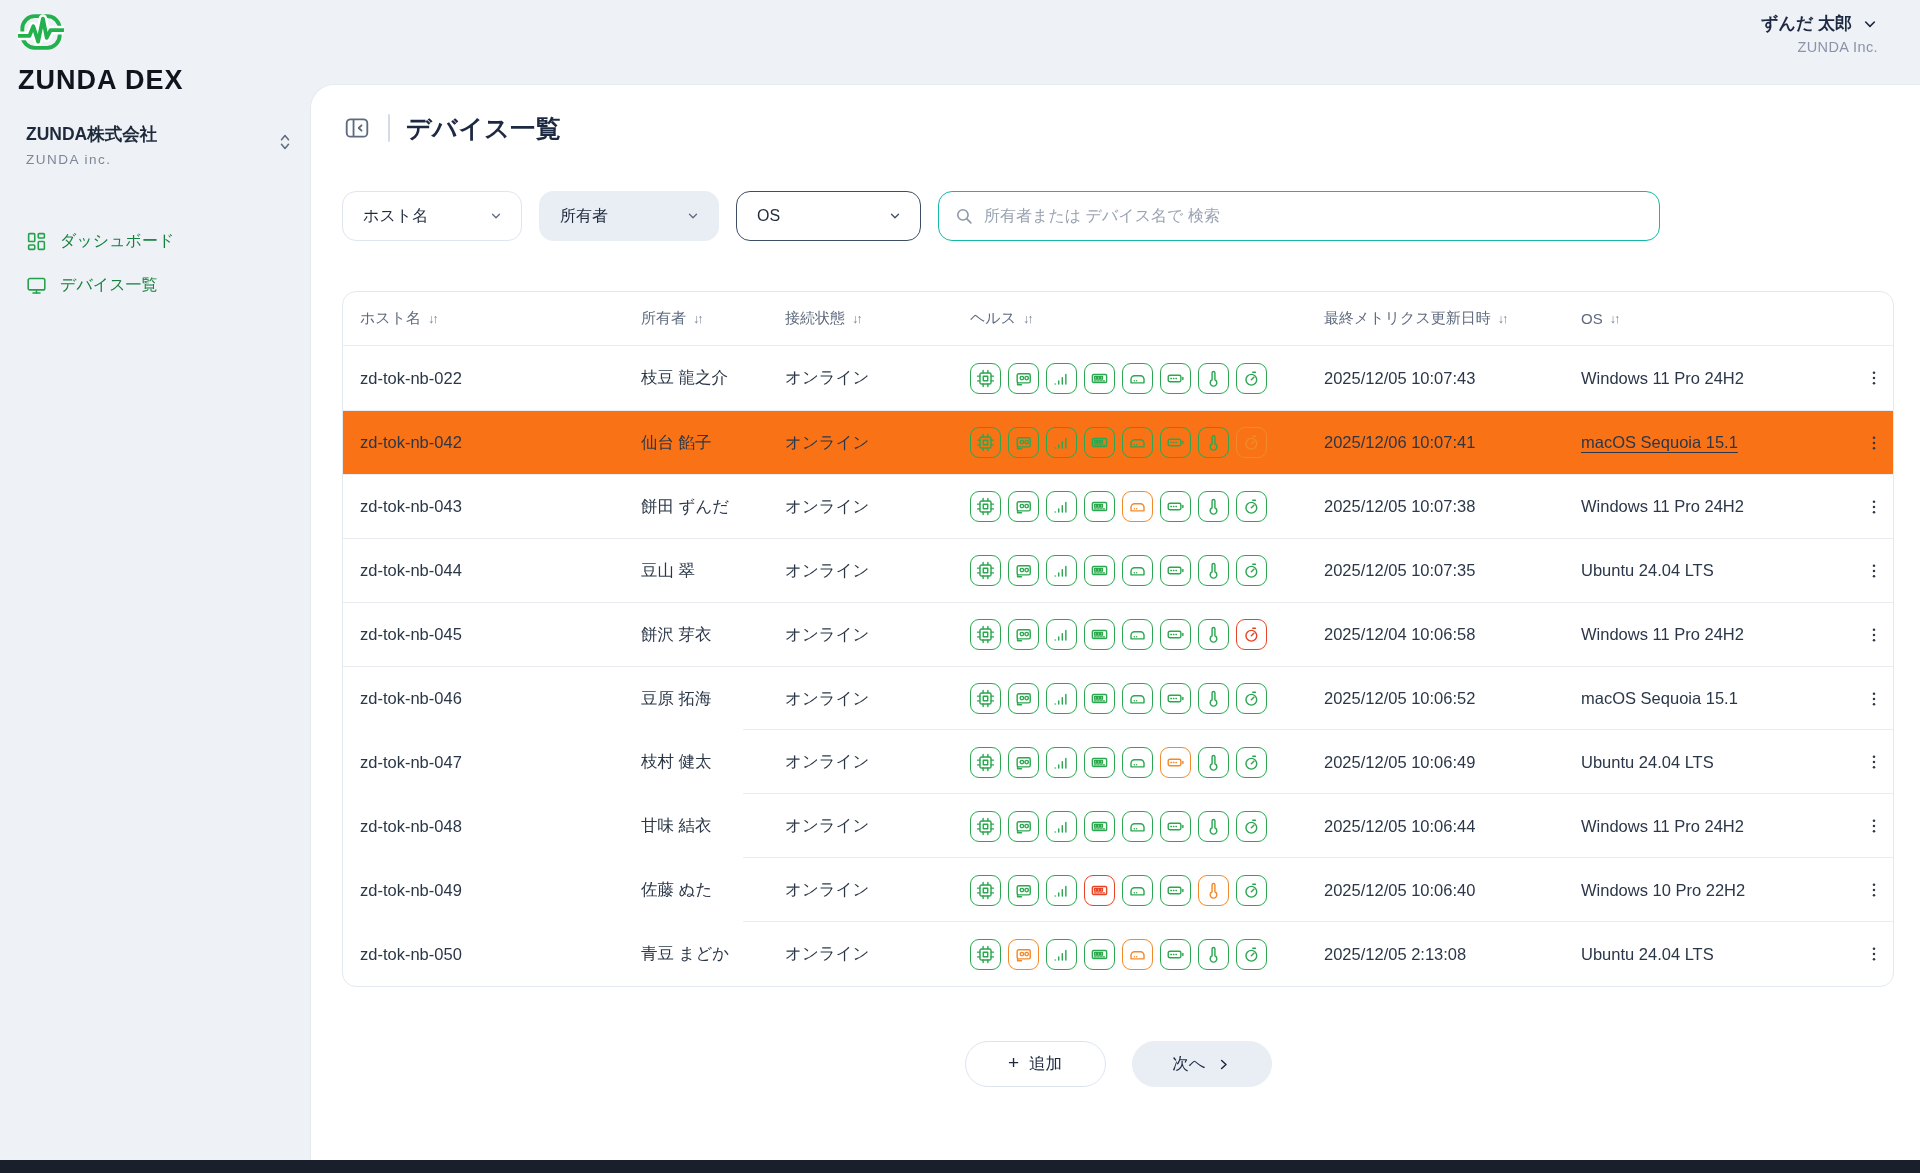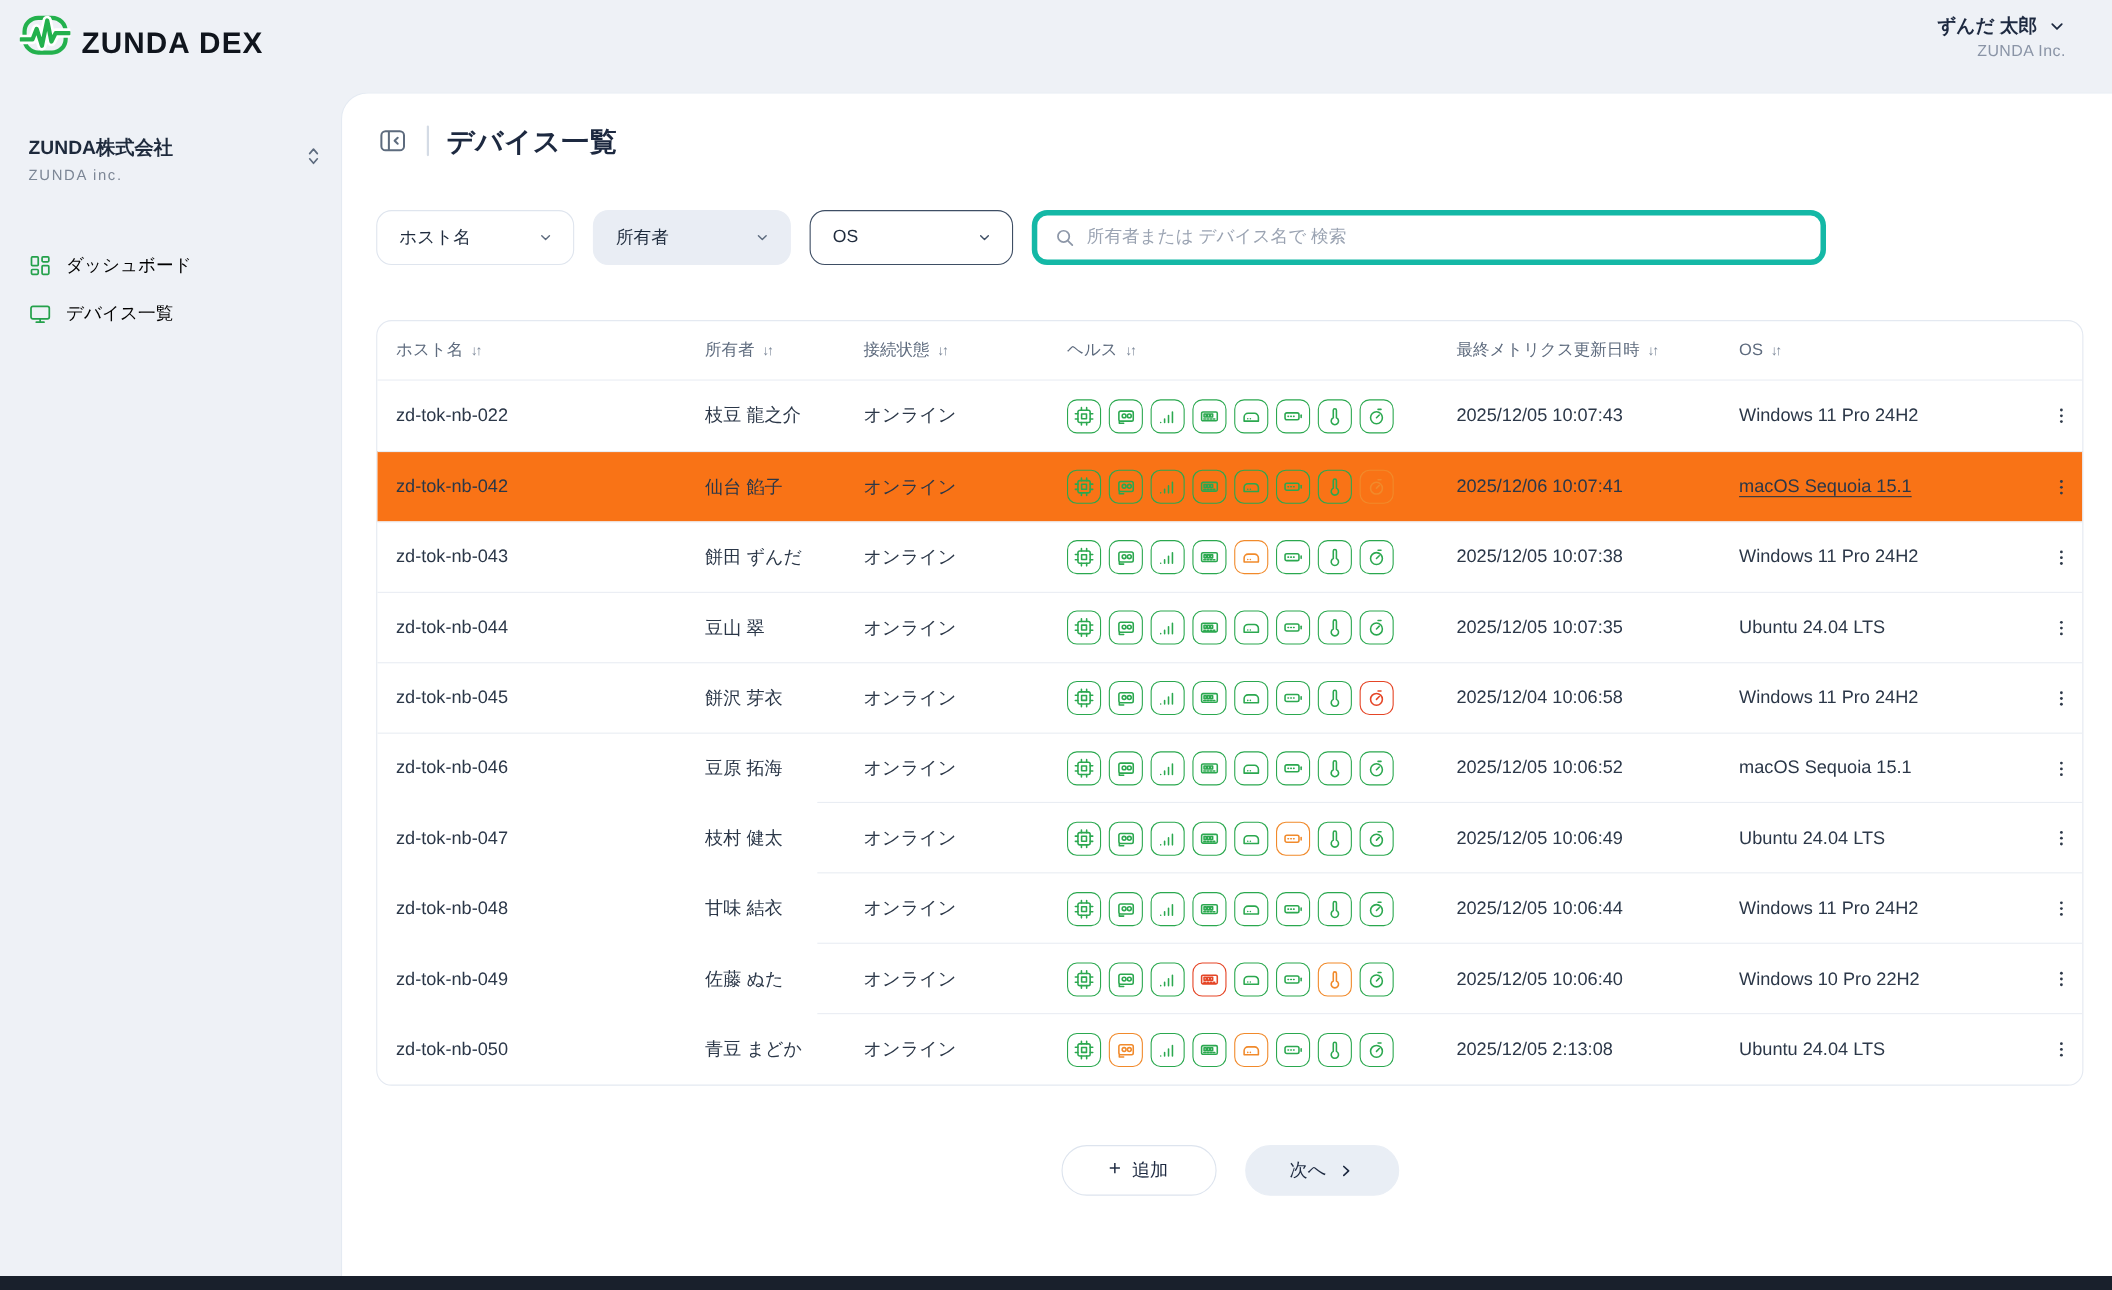--- a/index.html
+++ b/index.html
@@ -5,36 +5,36 @@
   * { margin:0; padding:0; box-sizing:border-box; }
   html,body { width:1920px; height:1173px; overflow:hidden; }
   body {
     font-family:"Liberation Sans","DejaVu Sans",sans-serif;
     background:#eef1f6;
     color:#212c3d;
     position:relative;
   }
   
   .topbar { position:absolute; top:0; left:0; right:0; height:84px; }
-  .logo-area { position:absolute; left:18px; top:9px; display:flex; align-items:flex-end; gap:10px; }
+  .logo-area { position:absolute; left:18px; top:9px; display:flex; align-items:flex-start; gap:10px;flex-direction:column; }
   .logo-text { font-size:27px; font-weight:800; letter-spacing:1px; color:#10151d; }
   .user-area { position:absolute; right:42px; top:12px; text-align:right; }
   .user-name-row { display:flex; align-items:center; justify-content:flex-end; gap:10px; cursor:pointer; }
   .user-name { font-size:17px; font-weight:700; color:#1d2940; }
   .user-org { font-size:14.5px; color:#8a94a6; margin-top:4px; letter-spacing:.4px; }
 
   
   .sidebar { position:absolute; left:0; top:96px; width:310px; bottom:13px; }
   .org-block { position:relative; padding:26px 24px 0 26px; }
   .org-name { font-size:17.5px; font-weight:700; color:#1e2a3c; }
   .org-sub { font-size:13.5px; color:#7d8796; margin-top:6px; letter-spacing:1.5px; }
   .org-selector { position:absolute; right:18px; top:36px; cursor:pointer; }
   .menu { margin-top:52px; }
   .menu-item { display:flex; align-items:center; gap:13px; height:44px; padding-left:26px; cursor:pointer; }
-  .menu-item .mi-label { font-size:16px; color:#000000; }
+  .menu-item .mi-label { font-size:16px; color:#15803d; }
   .mi-icon { display:inline-flex; width:21px; height:21px; color:#24a14b; }
 
   
   .main-panel {
     position:absolute; left:310px; top:84px; right:0; bottom:13px;
     background:#ffffff; border-top-left-radius:24px;
     border-top:1px solid #e4eaf2; border-left:1px solid #e4eaf2;
     padding:24px 0 0 31px;
   }
   .title-row { display:flex; align-items:center; gap:16px; height:38px; }
@@ -47,21 +47,21 @@
   .filter-pill {
     height:50px; border-radius:14px; display:flex; align-items:center;
     justify-content:space-between; padding:0 18px 0 20px; cursor:pointer;
     font-size:16px; color:#1f2b3d; background:#fff; border:1px solid #dfe5ee;
   }
   .filter-pill.host { width:180px; }
   .filter-pill.owner { width:180px; background:#e9edf4; border-color:#e9edf4; }
   .filter-pill.os { width:185px; border:1.6px solid #3e4e64; }
   .search-box {
     width:722px; height:50px; border-radius:14px; background:#fff;
-    border:5px solid #14b8a6; display:flex; align-items:center; padding:0 16px; gap:10px;justify-content:flex-end;
+    border:1px solid #14b8a6; display:flex; align-items:center; padding:0 16px; gap:10px;justify-content:flex-end;
   }
   .search-box input {
     border:none; outline:none; flex:1; font-size:16px; color:#2b3648; background:transparent;
     font-family:"Liberation Sans","DejaVu Sans",sans-serif;
   }
   .search-box input::placeholder { color:#9aa3b2; }
 
   
   .table-card {
     width:1552px; margin-top:50px; background:#fff;

